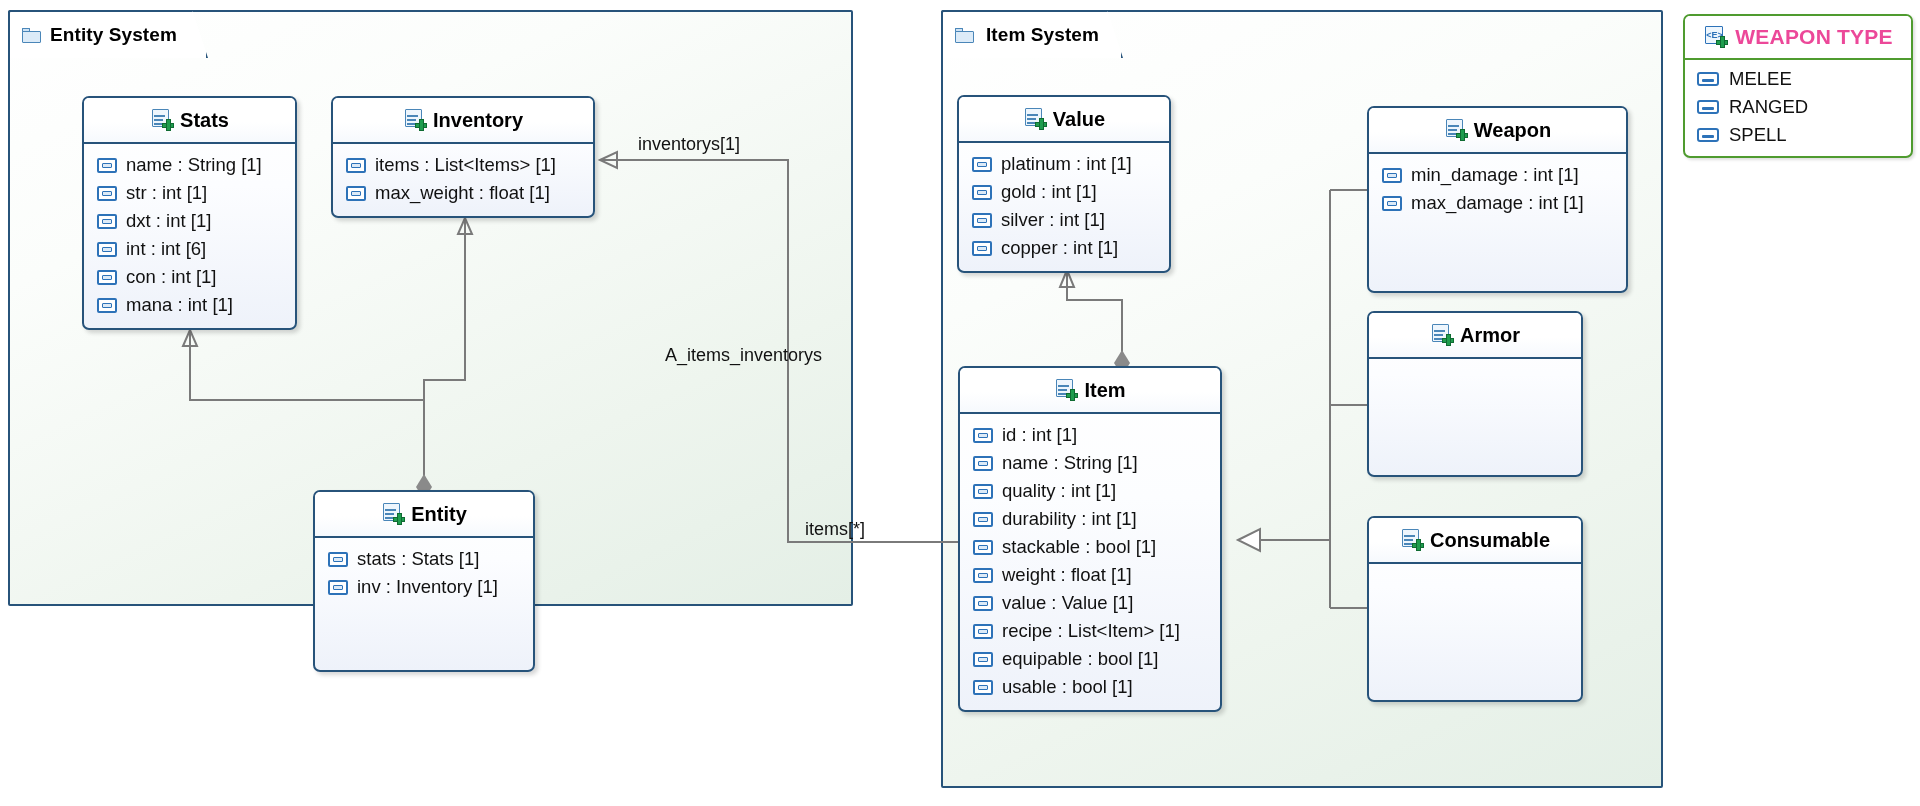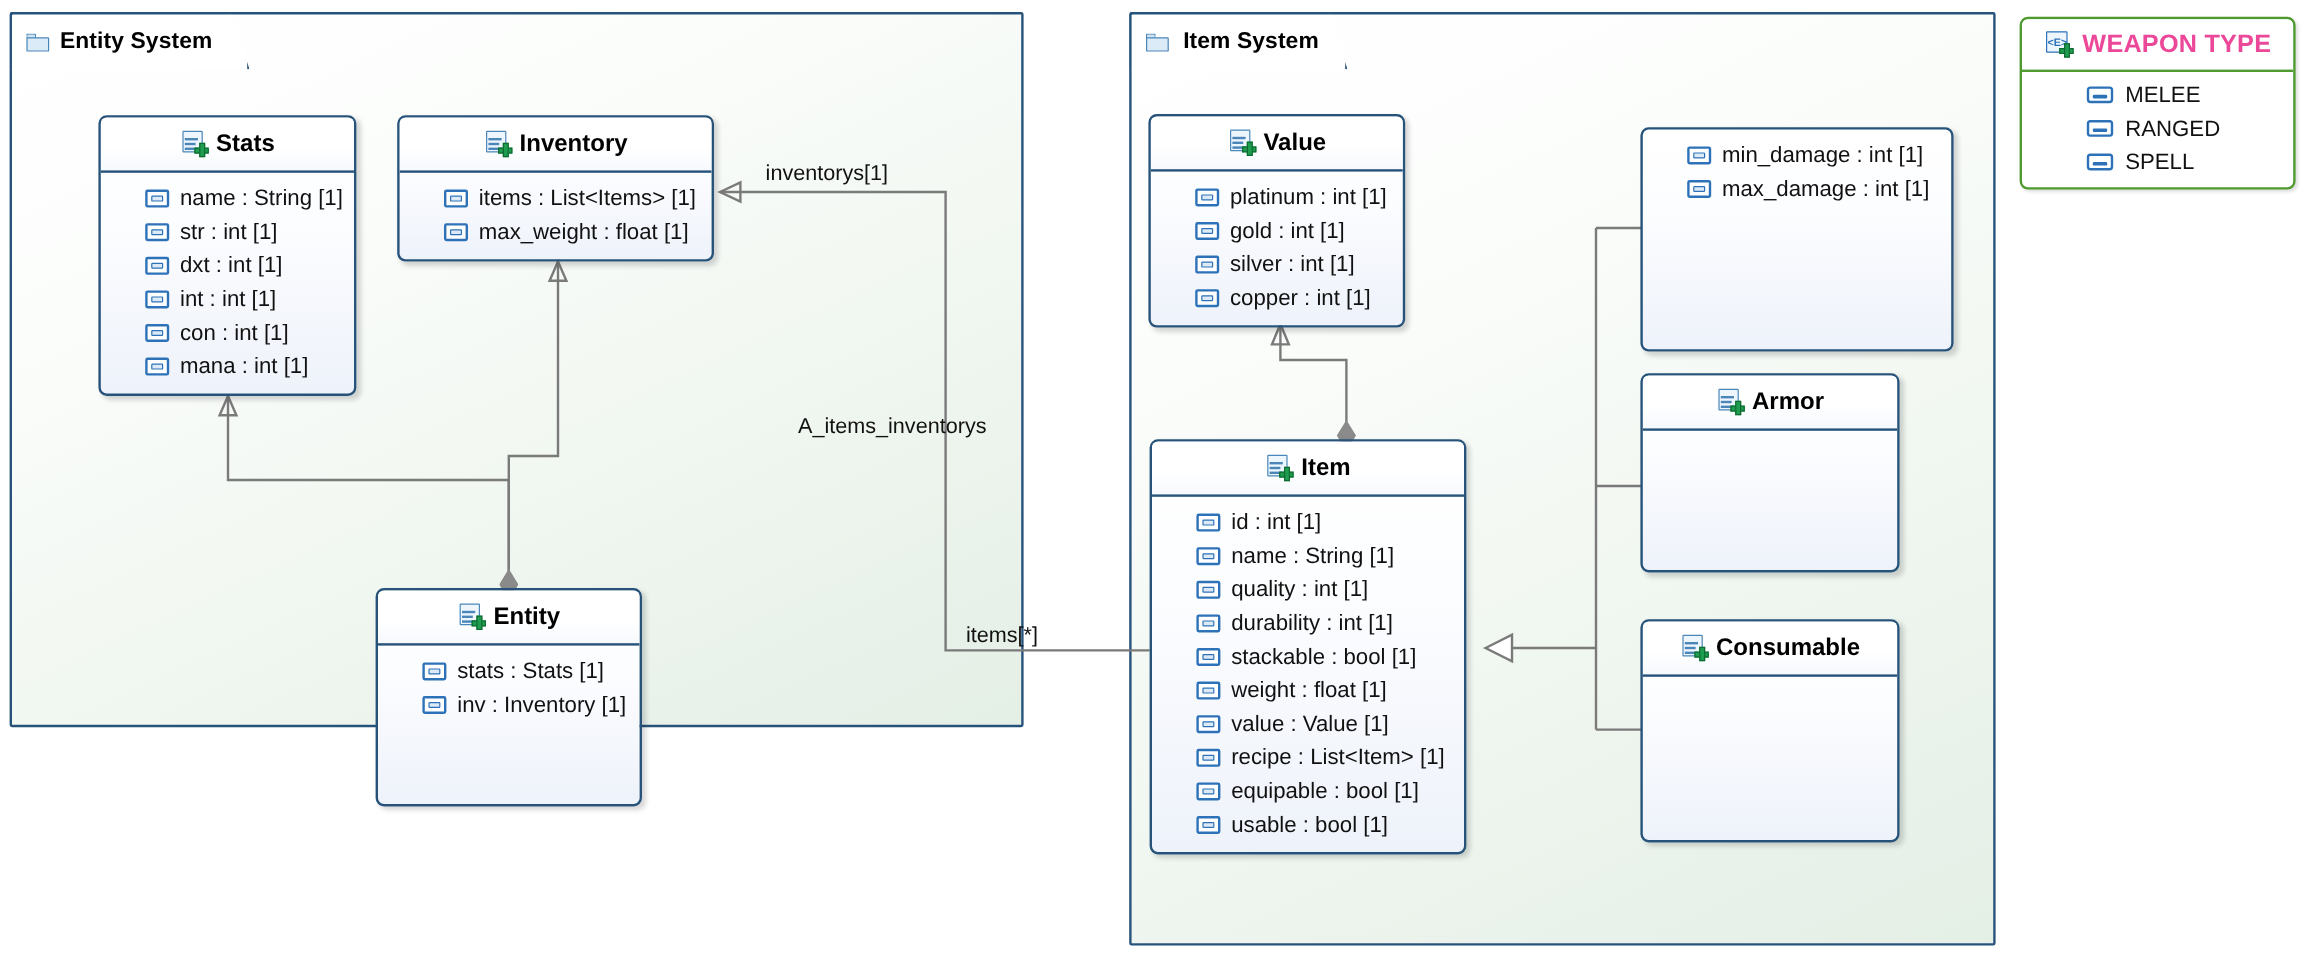--- a/index.html
+++ b/index.html
@@ -24,21 +24,21 @@
   .folder-ico .body { left:0; top:3px; width:19px; height:12px; background:#dcebf8; border:1px solid #4a86b8; border-radius:1px;}
 
   
   .cls { position:absolute; border:2px solid #27537a; border-radius:7px;
          background:linear-gradient(180deg,#ffffff 0%,#fcfdff 38%,#eef2fa 100%);
          box-shadow:3px 3px 4px rgba(0,0,0,.16); overflow:hidden; }
   .cls-hdr { height:46px; display:flex; align-items:center; justify-content:center; gap:6px;
              border-bottom:2px solid #27537a;
              background:linear-gradient(180deg,#ffffff 0%,#ffffff 55%,#f6f9fd 100%); }
   .cls-name { font-size:20px; font-weight:bold; color:#000; white-space:nowrap; }
-  .cls-body { padding:7px 0 9px 0;margin-left:24px; }
+  .cls-body { padding:7px 0 9px 0; }
   .attr { display:flex; align-items:center; gap:9px; padding:2px 10px 2px 13px;
           font-size:18.5px; color:#111; white-space:nowrap; line-height:24px; }
 
   
   .cls-ico { width:24px; height:22px; position:relative; flex:0 0 auto; }
   .cls-ico .sheet { position:absolute; left:2px; top:0px; width:17px; height:18px;
      background:#eef6fd; border:1.6px solid #4a86b8; border-radius:1px; }
   .cls-ico .l1,.cls-ico .l2,.cls-ico .l3 { position:absolute; left:4px; height:1.6px; background:#4a86b8; }
   .cls-ico .l1 { top:6px; width:11px; } .cls-ico .l2 { top:10px; width:9px; } .cls-ico .l3 { top:14px; width:11px; }
   .cls-ico .plus { position:absolute; right:0px; bottom:0px; width:12px; height:12px; }
@@ -57,21 +57,21 @@
              background:#ffffff; border-radius:3px; position:relative; }
   .lit-ico::after { content:""; position:absolute; left:3px; top:4.5px; right:3px; height:3px;
              background:#2d72b8; border-radius:1px; }
 
   
   .enum { position:absolute; border:2px solid #4f9b2f; border-radius:7px; background:#ffffff;
           box-shadow:2px 2px 3px rgba(0,0,0,.13); overflow:hidden; }
   .enum-hdr { height:44px; display:flex; align-items:center; justify-content:center; gap:7px;
               border-bottom:2px solid #4f9b2f; background:#ffffff; }
   .enum-name { font-size:21px; font-weight:bold; color:#ec4899; letter-spacing:.2px; }
-  .enum-body { padding:5px 0 7px 0;margin-left:42px; }
+  .enum-body { padding:5px 0 7px 0; }
   .lit { display:flex; align-items:center; gap:10px; padding:2px 10px 2px 12px;
          font-size:18.5px; color:#111; line-height:24px; }
   .enum-ico { width:25px; height:22px; position:relative; flex:0 0 auto; }
   .enum-ico .sheet { position:absolute; left:2px; top:0; width:18px; height:18px;
       background:#eef6fd; border:1.6px solid #2d72b8; border-radius:1px;
       font-size:9px; font-weight:bold; color:#2d72b8; text-align:center; line-height:17px;
       font-family:"Liberation Sans", sans-serif; }
   .enum-ico .plus { position:absolute; right:0; bottom:0; width:12px; height:12px; }
   .enum-ico .plus b { position:absolute; background:#1f9d4e; border:1px solid #0f6b32; display:block; }
   .enum-ico .plus b.h { left:0; top:4px; width:12px; height:5px; }
@@ -169,21 +169,21 @@
       <div class="attr">
           <span class="attr-ico"></span>
           <span>str : int [1]</span>
         </div>
       <div class="attr">
           <span class="attr-ico"></span>
           <span>dxt : int [1]</span>
         </div>
       <div class="attr">
           <span class="attr-ico"></span>
-          <span>int : int [1]</span>
+          <span>int : int [6]</span>
         </div>
       <div class="attr">
           <span class="attr-ico"></span>
           <span>con : int [1]</span>
         </div>
       <div class="attr">
           <span class="attr-ico"></span>
           <span>mana : int [1]</span>
         </div>
     </div>
@@ -327,20 +327,33 @@
           <span>equipable : bool [1]</span>
         </div>
       <div class="attr">
           <span class="attr-ico"></span>
           <span>usable : bool [1]</span>
         </div>
     </div>
   </div>
 
   <div class="cls" style="left:1367px; top:106px; width:261px; height:187px;">
+    <div class="cls-hdr">
+      <span class="cls-ico">
+        <span class="sheet"></span>
+          <span class="l1"></span>
+          <span class="l2"></span>
+          <span class="l3"></span>
+        <span class="plus">
+            <b class="h"></b>
+            <b class="v"></b>
+          </span>
+      </span>
+      <span class="cls-name">Weapon</span>
+    </div>
     <div class="cls-body">
       <div class="attr">
           <span class="attr-ico"></span>
           <span>min_damage : int [1]</span>
         </div>
       <div class="attr">
           <span class="attr-ico"></span>
           <span>max_damage : int [1]</span>
         </div>
     </div>

